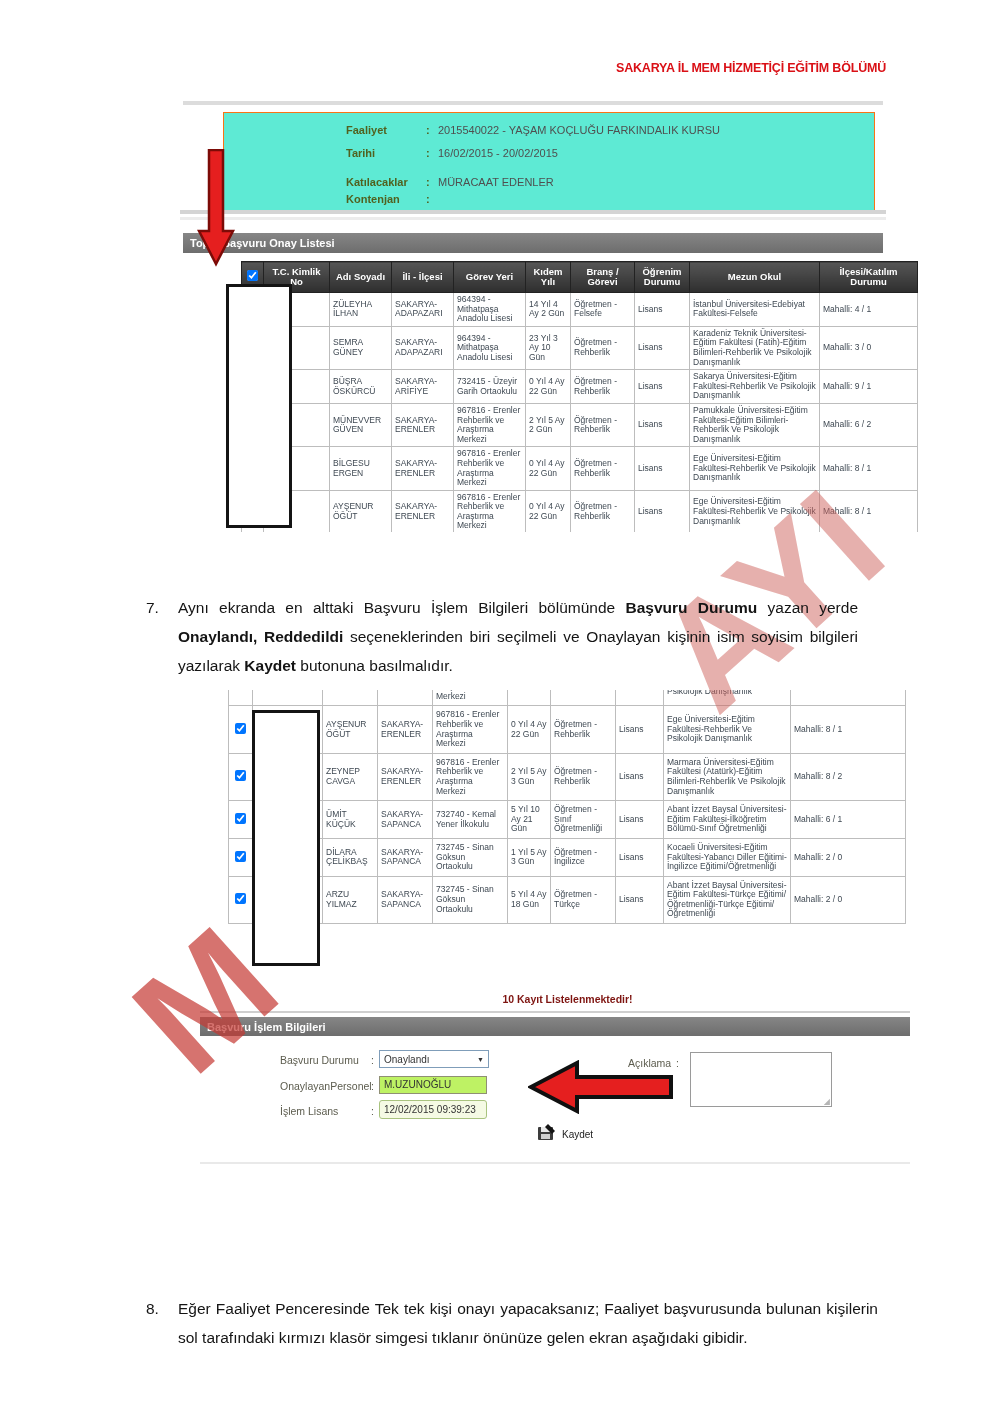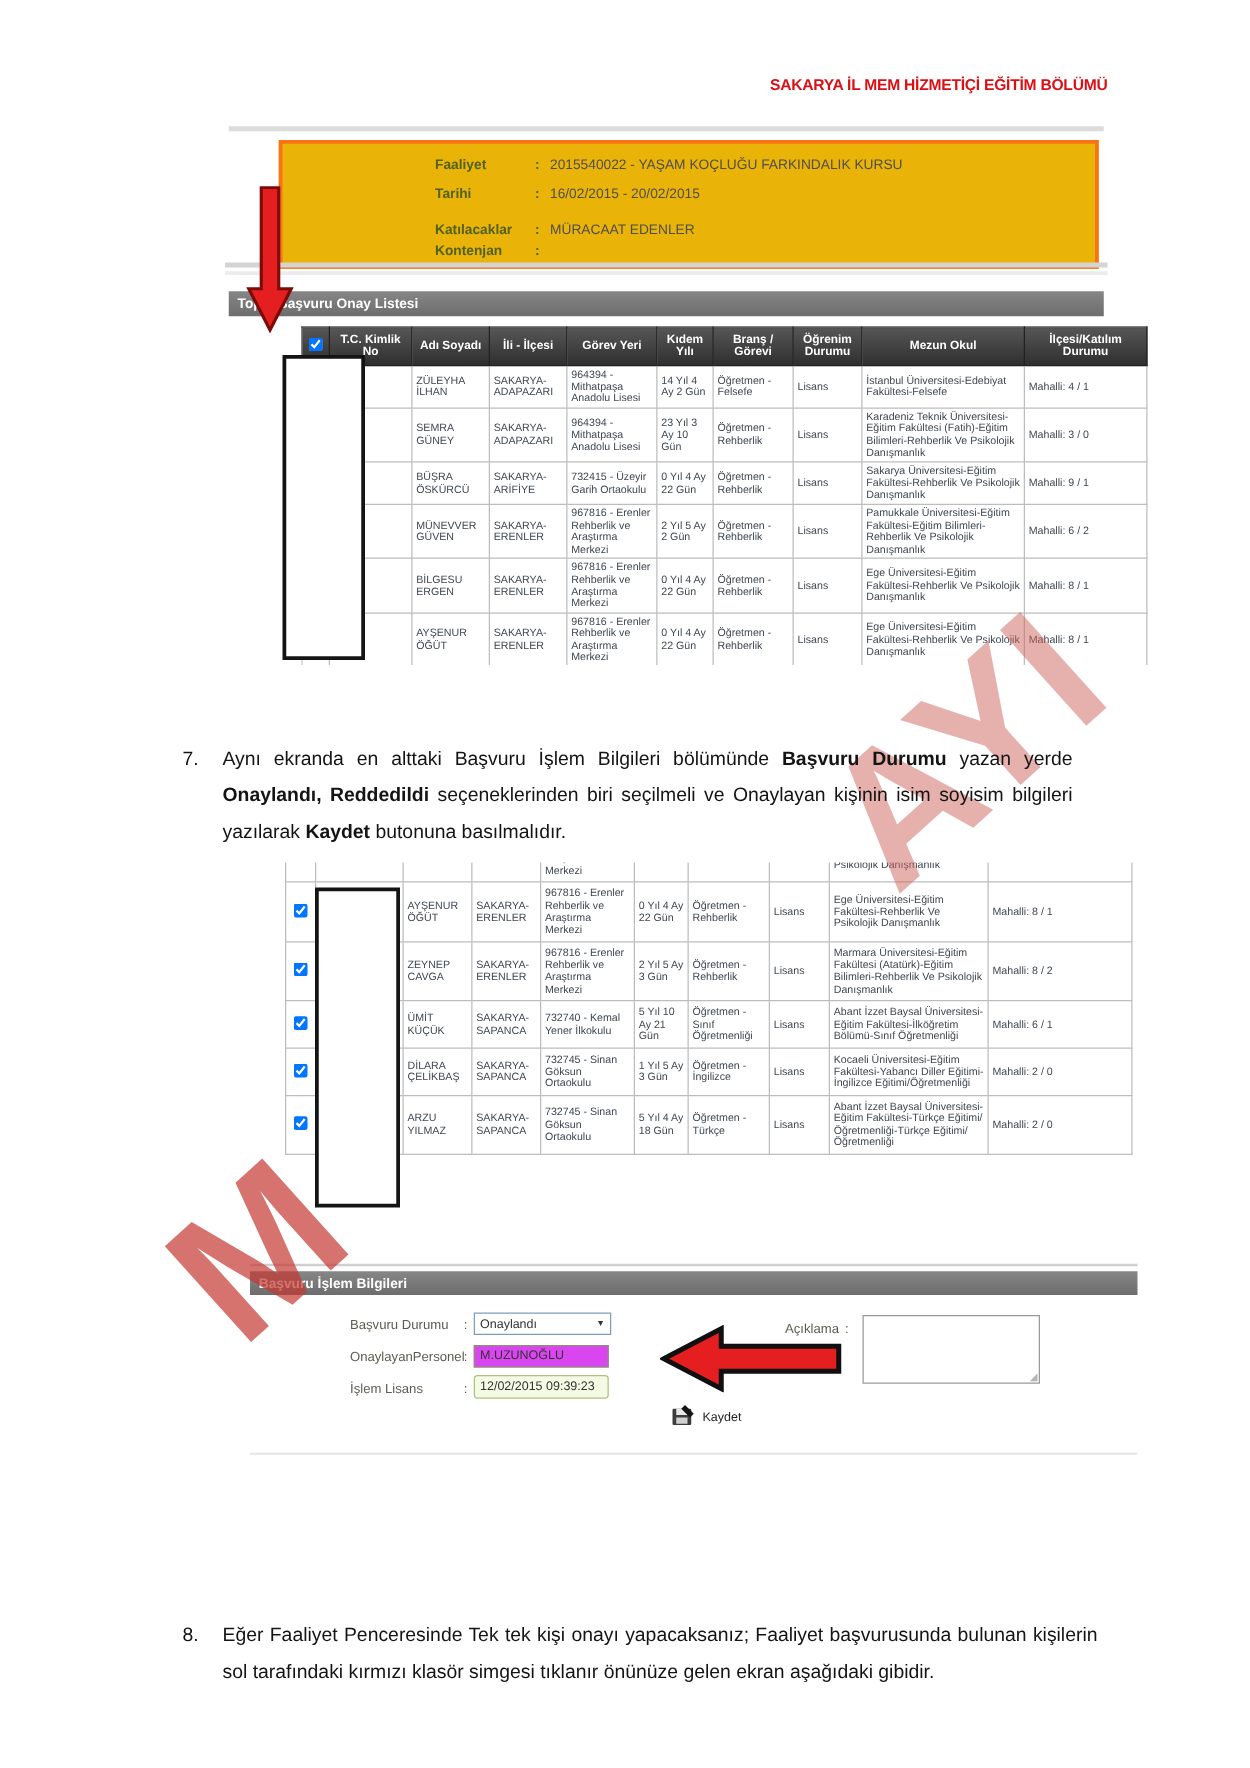--- a/index.html
+++ b/index.html
@@ -13,21 +13,21 @@
   
   .bar{position:absolute;background:linear-gradient(#868686,#6d6d6d);color:#fff;
        font-weight:bold;font-size:11px;line-height:20px;padding-left:7px;box-sizing:border-box;}
   #bar1{left:183px;top:78px;width:700px;height:21px;}
   #bar1-under{position:absolute;left:183px;top:101px;width:700px;height:4px;background:#dcdcdc;}
   #bar2{left:183px;top:233px;width:700px;height:20px;}
   #bar3{left:200px;top:1017px;width:710px;height:19px;}
 
   
   #panel1{position:absolute;left:223px;top:112px;width:650px;height:97px;
-          border:3px solid #f97316;background:#eab308;}
+          border:1px solid #f97316;background:#5eead4;}
   .prow{position:absolute;left:0;width:100%;height:16px;font-size:11px;}
   .prow .plabel{position:absolute;left:122px;font-weight:bold;color:#51611f;}
   .prow .psep{position:absolute;left:202px;color:#51611f;font-weight:bold;}
   .prow .pvalue{position:absolute;left:214px;color:#4f4f4f;}
 
   
   .strip{position:absolute;background:#d4d4d4;}
   #strip-a{left:180px;top:210px;width:706px;height:4px;}
   #strip-b{left:180px;top:217px;width:706px;height:3px;background:#ececec;}
   #sep2{position:absolute;left:200px;top:1011px;width:710px;height:2px;background:#cfcfcf;}
@@ -79,21 +79,21 @@
   #arrow-left{left:528px;top:1060px;}
 
   
   .flabel{position:absolute;font-size:10.5px;color:#5c5c4e;z-index:2;}
   .fsep{position:absolute;font-size:10.5px;color:#5c5c4e;z-index:2;}
   .fctl{position:absolute;box-sizing:border-box;font-size:10px;color:#333;z-index:2;}
   #sel-durum{left:379px;top:1050px;width:110px;height:18px;border:1px solid #7f9db9;
              background:#fff;display:flex;align-items:center;justify-content:space-between;
              padding:0 4px;}
   #sel-durum .caret{font-size:7px;color:#333;}
-  #inp-personel{left:379px;top:1076px;width:108px;height:18px;background:#d946ef;
+  #inp-personel{left:379px;top:1076px;width:108px;height:18px;background:#bef264;
                 border:1px solid #8f8f74;line-height:16px;padding:0 4px;}
   #inp-tarih{left:379px;top:1100px;width:108px;height:19px;background:#f5fae4;
              border:1px solid #a9c37f;border-radius:3px;line-height:17px;padding:0 4px;}
   #txt-aciklama{left:690px;top:1052px;width:142px;height:55px;background:#fff;
                 border:1px solid #9a9a9a;}
   #txt-aciklama .grip{position:absolute;right:1px;bottom:0;font-size:8px;color:#b5b5b5;}
   #btn-kaydet{position:absolute;left:536px;top:1122px;display:flex;align-items:center;
               gap:6px;z-index:2;cursor:pointer;}
   #btn-kaydet .klabel{font-size:10px;color:#222;}
 </style>
@@ -339,20 +339,21 @@
             <td>Öğretmen - Türkçe</td>
             <td>Lisans</td>
             <td>Abant İzzet Baysal Üniversitesi-Eğitim Fakültesi-Türkçe Eğitimi/ Öğretmenliği-Türkçe Eğitimi/Öğretmenliği</td>
             <td>Mahalli: 2 / 0</td>
           </tr>
         </tbody>
       </table>
   </div>
   <div class="redact" id="redact2"></div>
 
+  <div id="count-line">10 Kayıt Listelenmektedir!</div>
 
   <div id="sep2"></div>
 
   <div class="bar" id="bar3">Başvuru İşlem Bilgileri</div>
 
   <span class="flabel" style="left:280px;top:1054px;">Başvuru Durumu</span>
   <span class="fsep" style="left:371px;top:1054px;">:</span>
   <div class="fctl" id="sel-durum">
     <span>Onaylandı</span>
     <span class="caret">▼</span>

